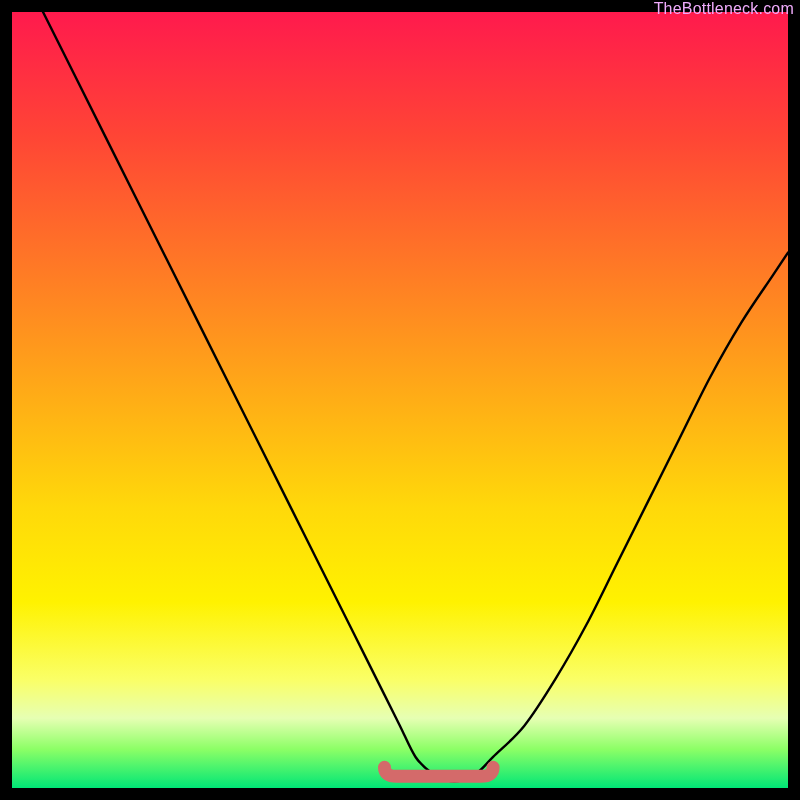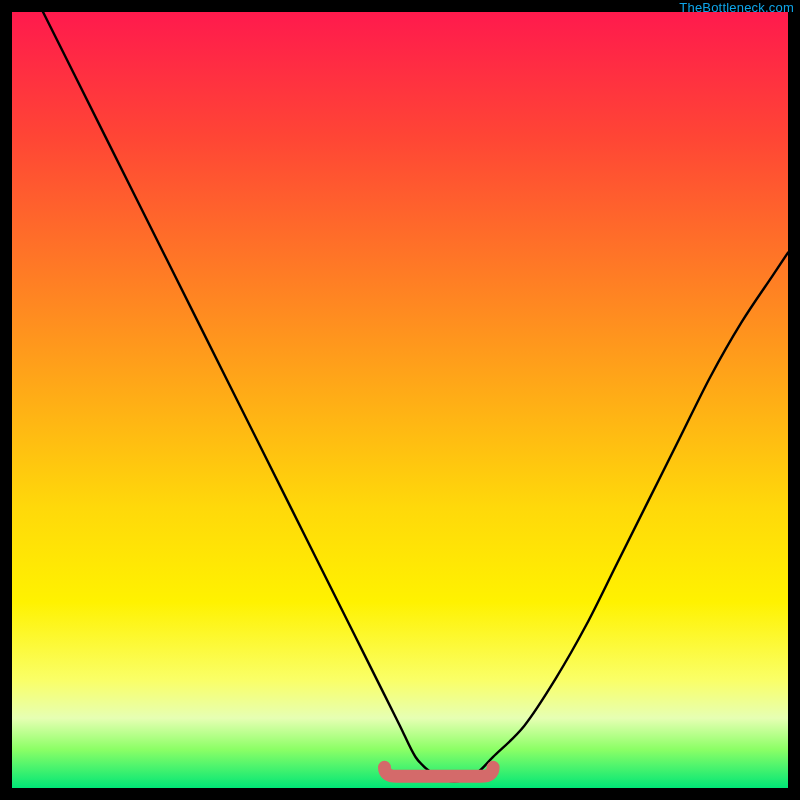--- a/index.html
+++ b/index.html
@@ -53,22 +53,22 @@
     left: 0;
     top: 0;
     width: 776px;
     height: 776px;
     overflow: visible;
   }
   .watermark {
     position: absolute;
     top: 0px;
     right: 6px;
-    color: #0ea5e9;
-    font-size: 13px;
+    color: #f0abfc;
+    font-size: 16px;
     font-weight: 500;
     letter-spacing: 0.2px;
     user-select: none;
   }
 </style>
 </head>
 <body>
 
 <div class="frame">
   <div class="plot-area">

